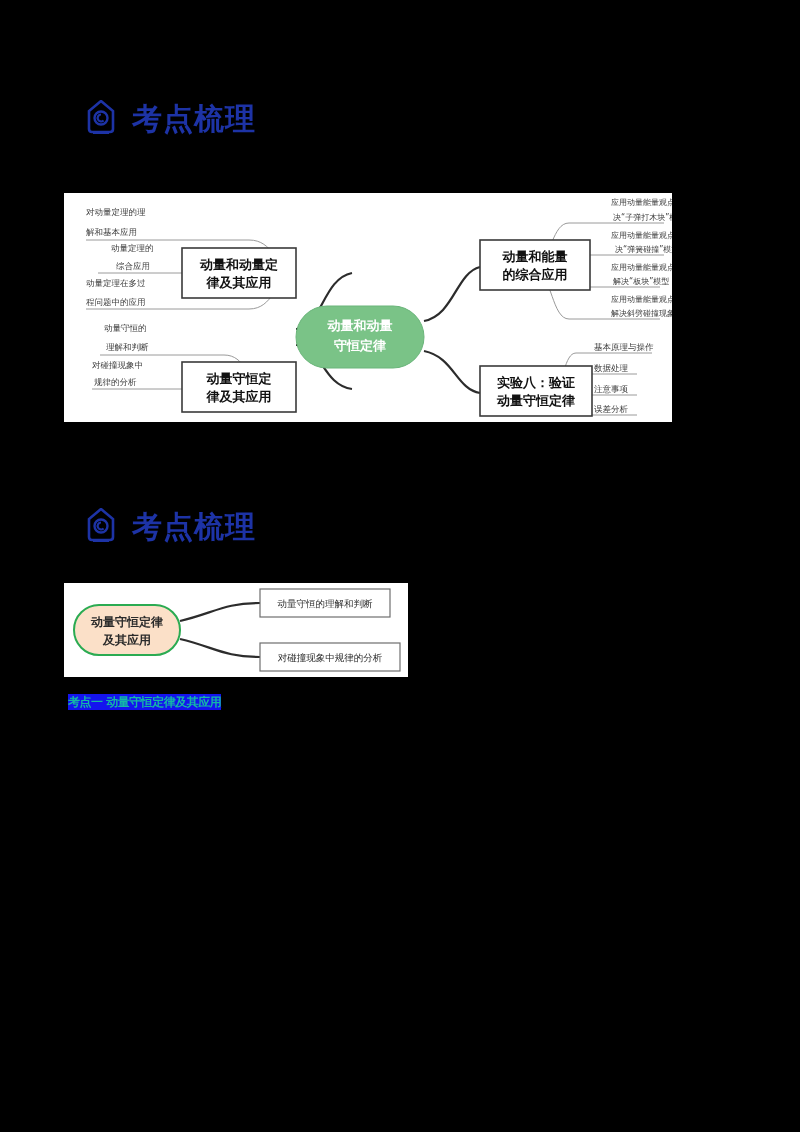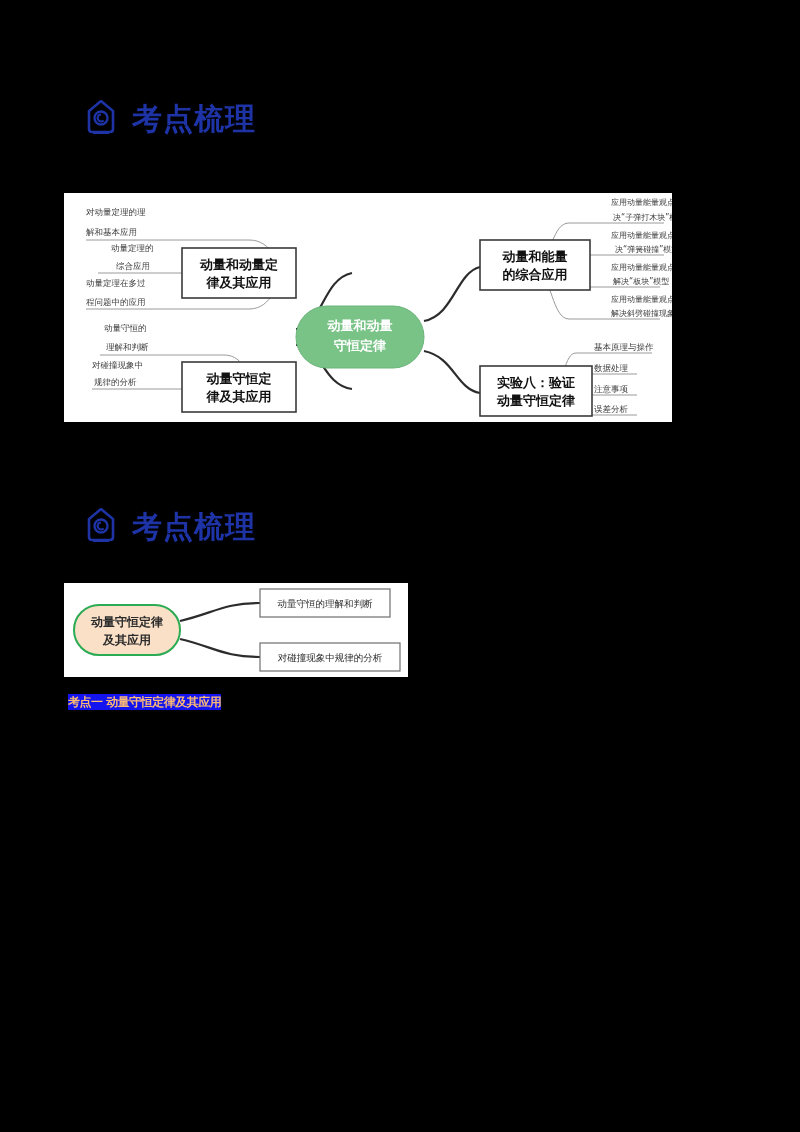--- a/index.html
+++ b/index.html
@@ -45,21 +45,21 @@
     overflow: hidden;
   }
 
   .map-svg {
     display: block;
   }
 
   
   .doc-link {
     position: absolute;
-    color: #fdba74;
+    color: #14b8a6;
     background: #1414ee;
     font-size: 12px;
     font-weight: 700;
     text-decoration: underline;
     text-decoration-color: #1414ee;
     white-space: nowrap;
     letter-spacing: -0.5px;
     line-height: 16px;
     font-family: "DejaVu Sans", sans-serif;
   }

